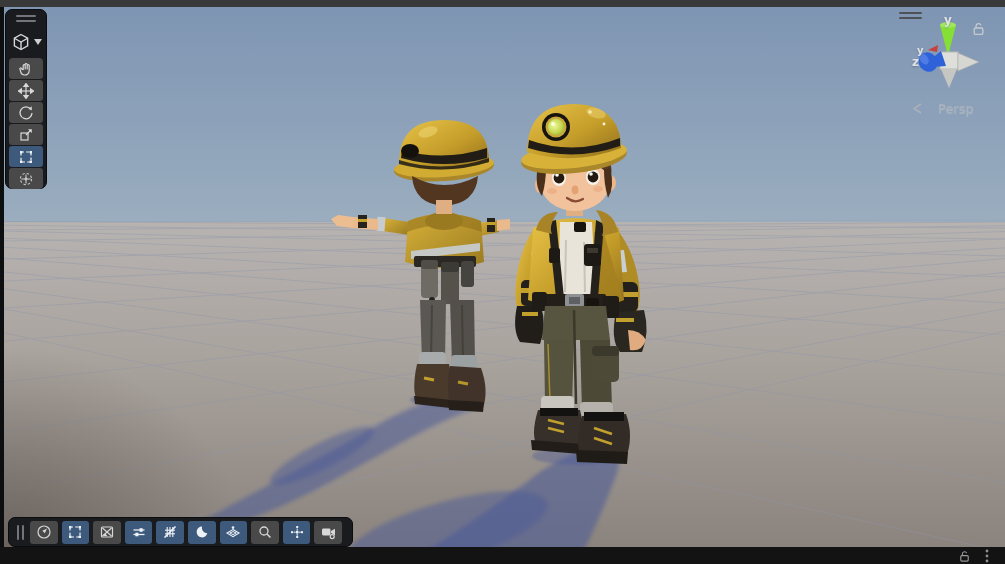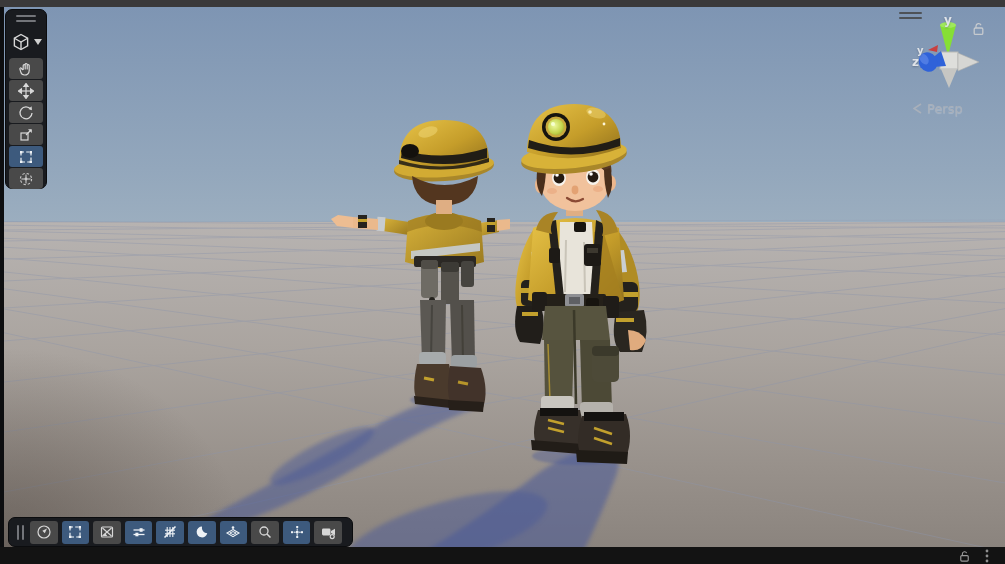--- a/index.html
+++ b/index.html
@@ -31,21 +31,21 @@
   .vdrag{display:flex;gap:3px;margin:0 6px 0 2px;}
   .vdrag div{width:2px;height:15px;background:#73757a;border-radius:1px;}
   .bbtn{width:29px;height:23px;background:#494949;border-radius:3px;margin-right:4px;
         display:flex;align-items:center;justify-content:center;cursor:pointer;}
   .bbtn.active{background:#3d5a7d;}
   
   .tr-hamburger{position:absolute;left:899px;top:12px;width:23px;cursor:pointer;}
   .tr-hamburger div{height:2px;background:#4e5257;border-radius:1px;margin-bottom:3px;}
   .gizmo-svg{position:absolute;left:905px;top:14px;width:95px;height:86px;}
   .axis-label{position:absolute;color:#dfe3e8;text-shadow:0 1px 2px rgba(40,50,70,.35);font-weight:bold;}
-  .persp-row{position:absolute;left:913px;top:101px;display:flex;align-items:center;gap:5px;color:#a9b0ba;
+  .persp-row{position:absolute;left:913px;top:101px;display:flex;align-items:center;gap:16px;color:#a9b0ba;
              font-size:13px;cursor:pointer;text-shadow:0 1px 1px rgba(255,255,255,.25);}
   .lock-tr{position:absolute;left:971px;top:21px;cursor:pointer;}
   
   svg.icon{display:block;}
 </style>
 </head>
 <body>
 
 <div class="screen">
 

